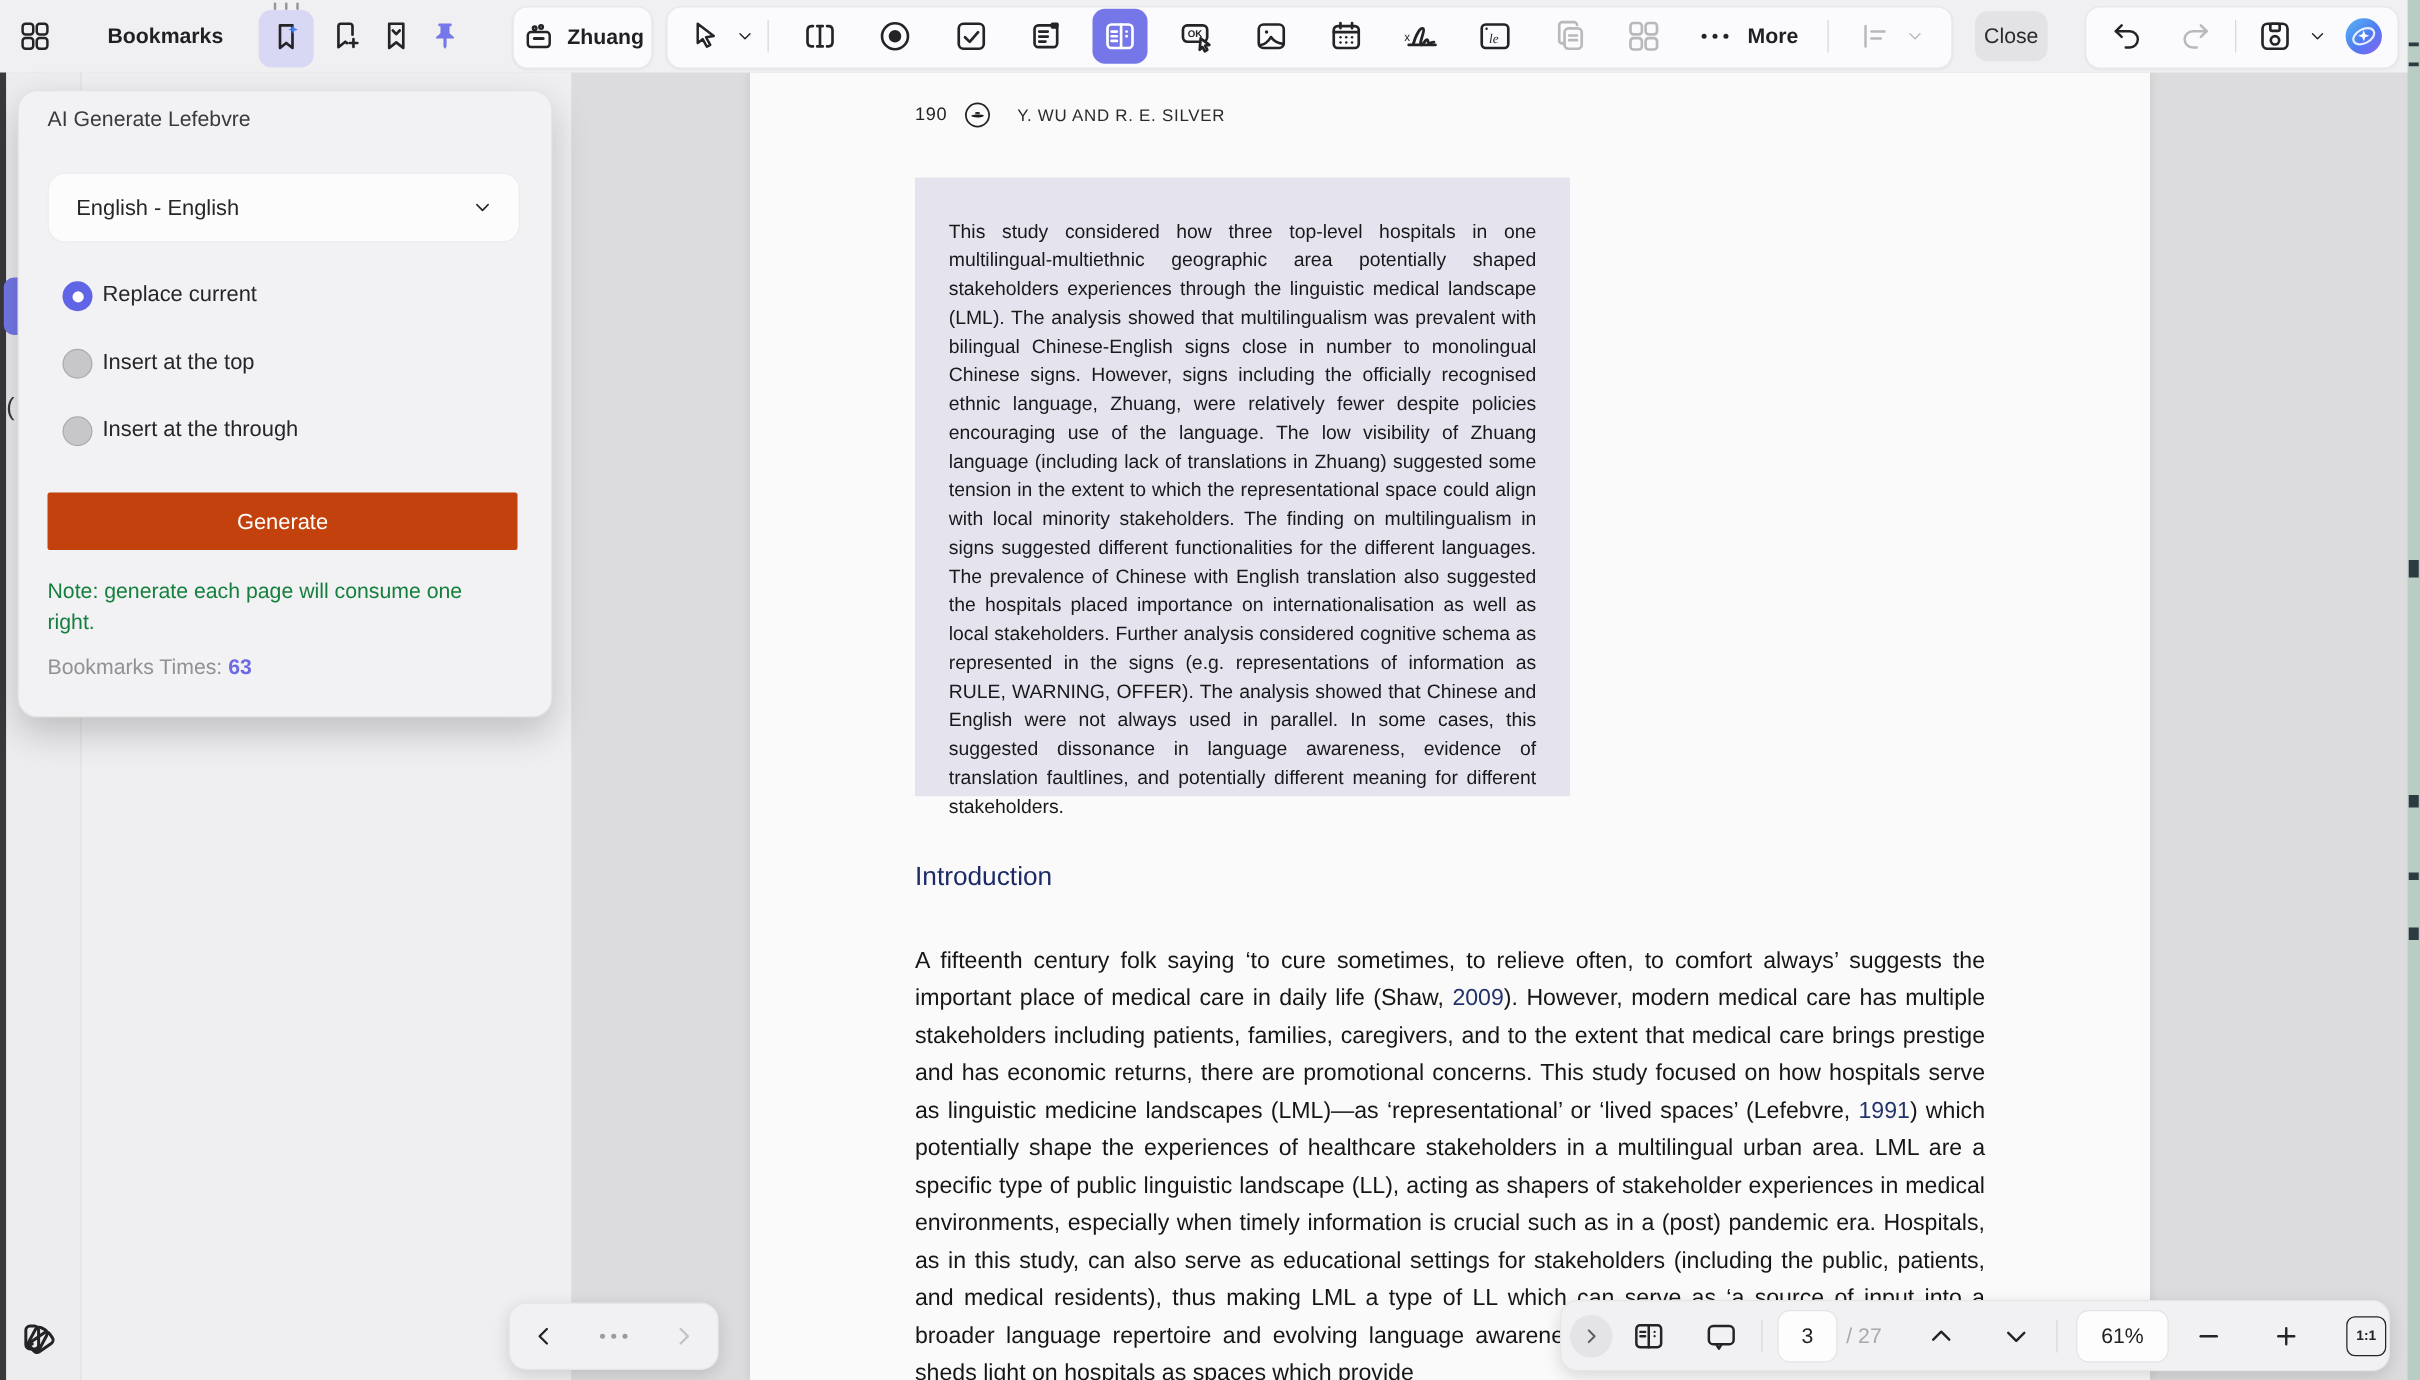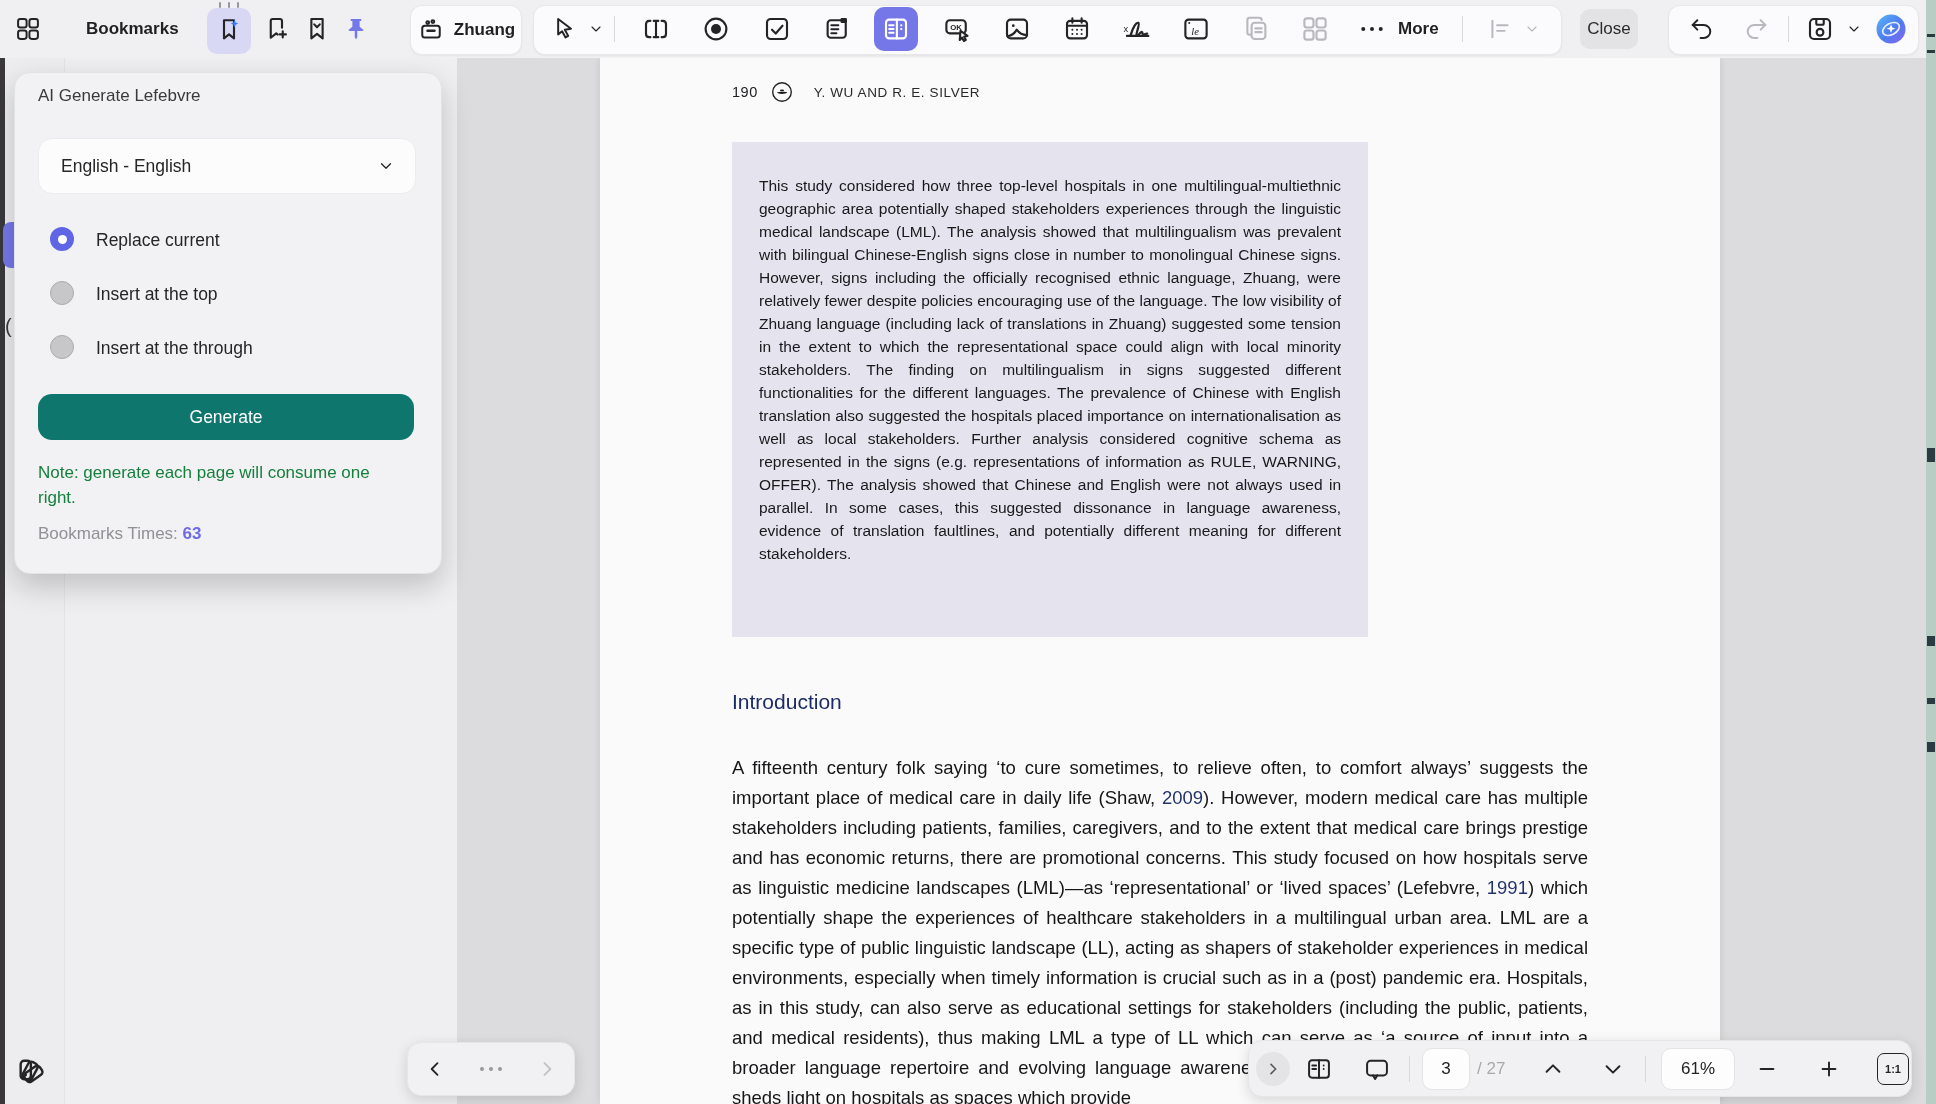--- a/index.html
+++ b/index.html
@@ -36,38 +36,38 @@
   #side-pill{left:3px;top:222px;width:22px;height:46px;background:#7478e8;border-radius:8px;z-index:2;}
   #side-glyph{left:5px;top:315px;color:#3a393c;font-size:20px;z-index:2;}
 
   
   #ai-panel{left:14px;top:72px;width:426px;height:500px;background:#f2f1f3;border:1px solid #e3e2e4;
             border-radius:16px;box-shadow:0 12px 30px rgba(0,0,0,.20);z-index:7;}
   #ai-title{left:38px;top:86px;font-size:17px;color:#3a393b;z-index:8;}
   #lang-select{left:38px;top:138px;width:376px;height:54px;background:#fdfcfd;border:1px solid #ececee;
                border-radius:14px;display:flex;align-items:center;z-index:8;}
   #lang-select .val{margin-left:22px;font-size:17.5px;color:#262527;flex:1;}
-  .radio-row{position:absolute;left:50px;height:26px;display:flex;align-items:flex-end;gap:22px;z-index:8;}
+  .radio-row{position:absolute;left:50px;height:26px;display:flex;align-items:flex-start;gap:8px;z-index:8;}
   .radio{width:24px;height:24px;border-radius:50%;background:#c7c6c9;border:1px solid #ababae;box-sizing:border-box;}
   .radio.sel{background:#6065e6;border:none;position:relative;}
   .radio.sel::after{content:"";position:absolute;left:7.5px;top:7.5px;width:9px;height:9px;border-radius:50%;background:#fff;}
   .radio-row span{font-size:17.5px;color:#262527;}
-  #generate-btn{left:38px;top:394px;width:376px;height:46px;background:#0f766e;border-radius:14px;
+  #generate-btn{left:38px;top:394px;width:376px;height:46px;background:#c2410c;border-radius:2px;
                 display:flex;align-items:center;justify-content:center;color:#fff;font-size:17.5px;z-index:8;}
   #note-text{left:38px;top:460px;width:350px;font-size:17px;line-height:25px;color:#15803d;z-index:8;}
   #remaining{left:38px;top:524px;font-size:17px;color:#919094;z-index:8;}
   #remaining b{color:#6d6ae6;}
 
   
   #page{left:600px;top:58px;width:1120px;height:1046px;background:#fbfafa;z-index:1;
         box-shadow:0 0 8px rgba(0,0,0,.10);overflow:hidden;}
   #runhead{position:absolute;left:132px;top:22px;display:flex;align-items:center;gap:12px;}
   #runhead .pn{font-size:14.5px;color:#222124;letter-spacing:.5px;}
   #runhead .rh{font-size:13.5px;color:#2a292b;letter-spacing:.6px;margin-left:8px;}
-  #abstract-box{position:absolute;left:132px;top:84px;width:636px;height:495px;background:#e5e3ed;}
+  #abstract-box{position:absolute;left:132px;top:84px;width:524px;height:495px;background:#e5e3ed;}
   #abstract-box p{margin:0;padding:32px 27px;font-size:15.5px;line-height:23px;color:#19181b;
                   text-align:justify;}
   #intro-h{position:absolute;left:132px;top:632px;font-size:21px;font-weight:normal;color:#1c2b66;}
   #body-text{position:absolute;left:132px;top:676px;width:856px;font-size:18.5px;line-height:30px;
              color:#161518;text-align:justify;}
   #body-text .lnk{color:#23346d;}
 
   
   .floatbar{background:#f1f0f2;border:1px solid #e6e5e7;border-radius:14px;
             box-shadow:0 4px 14px rgba(0,0,0,.14);z-index:5;display:flex;align-items:center;}

